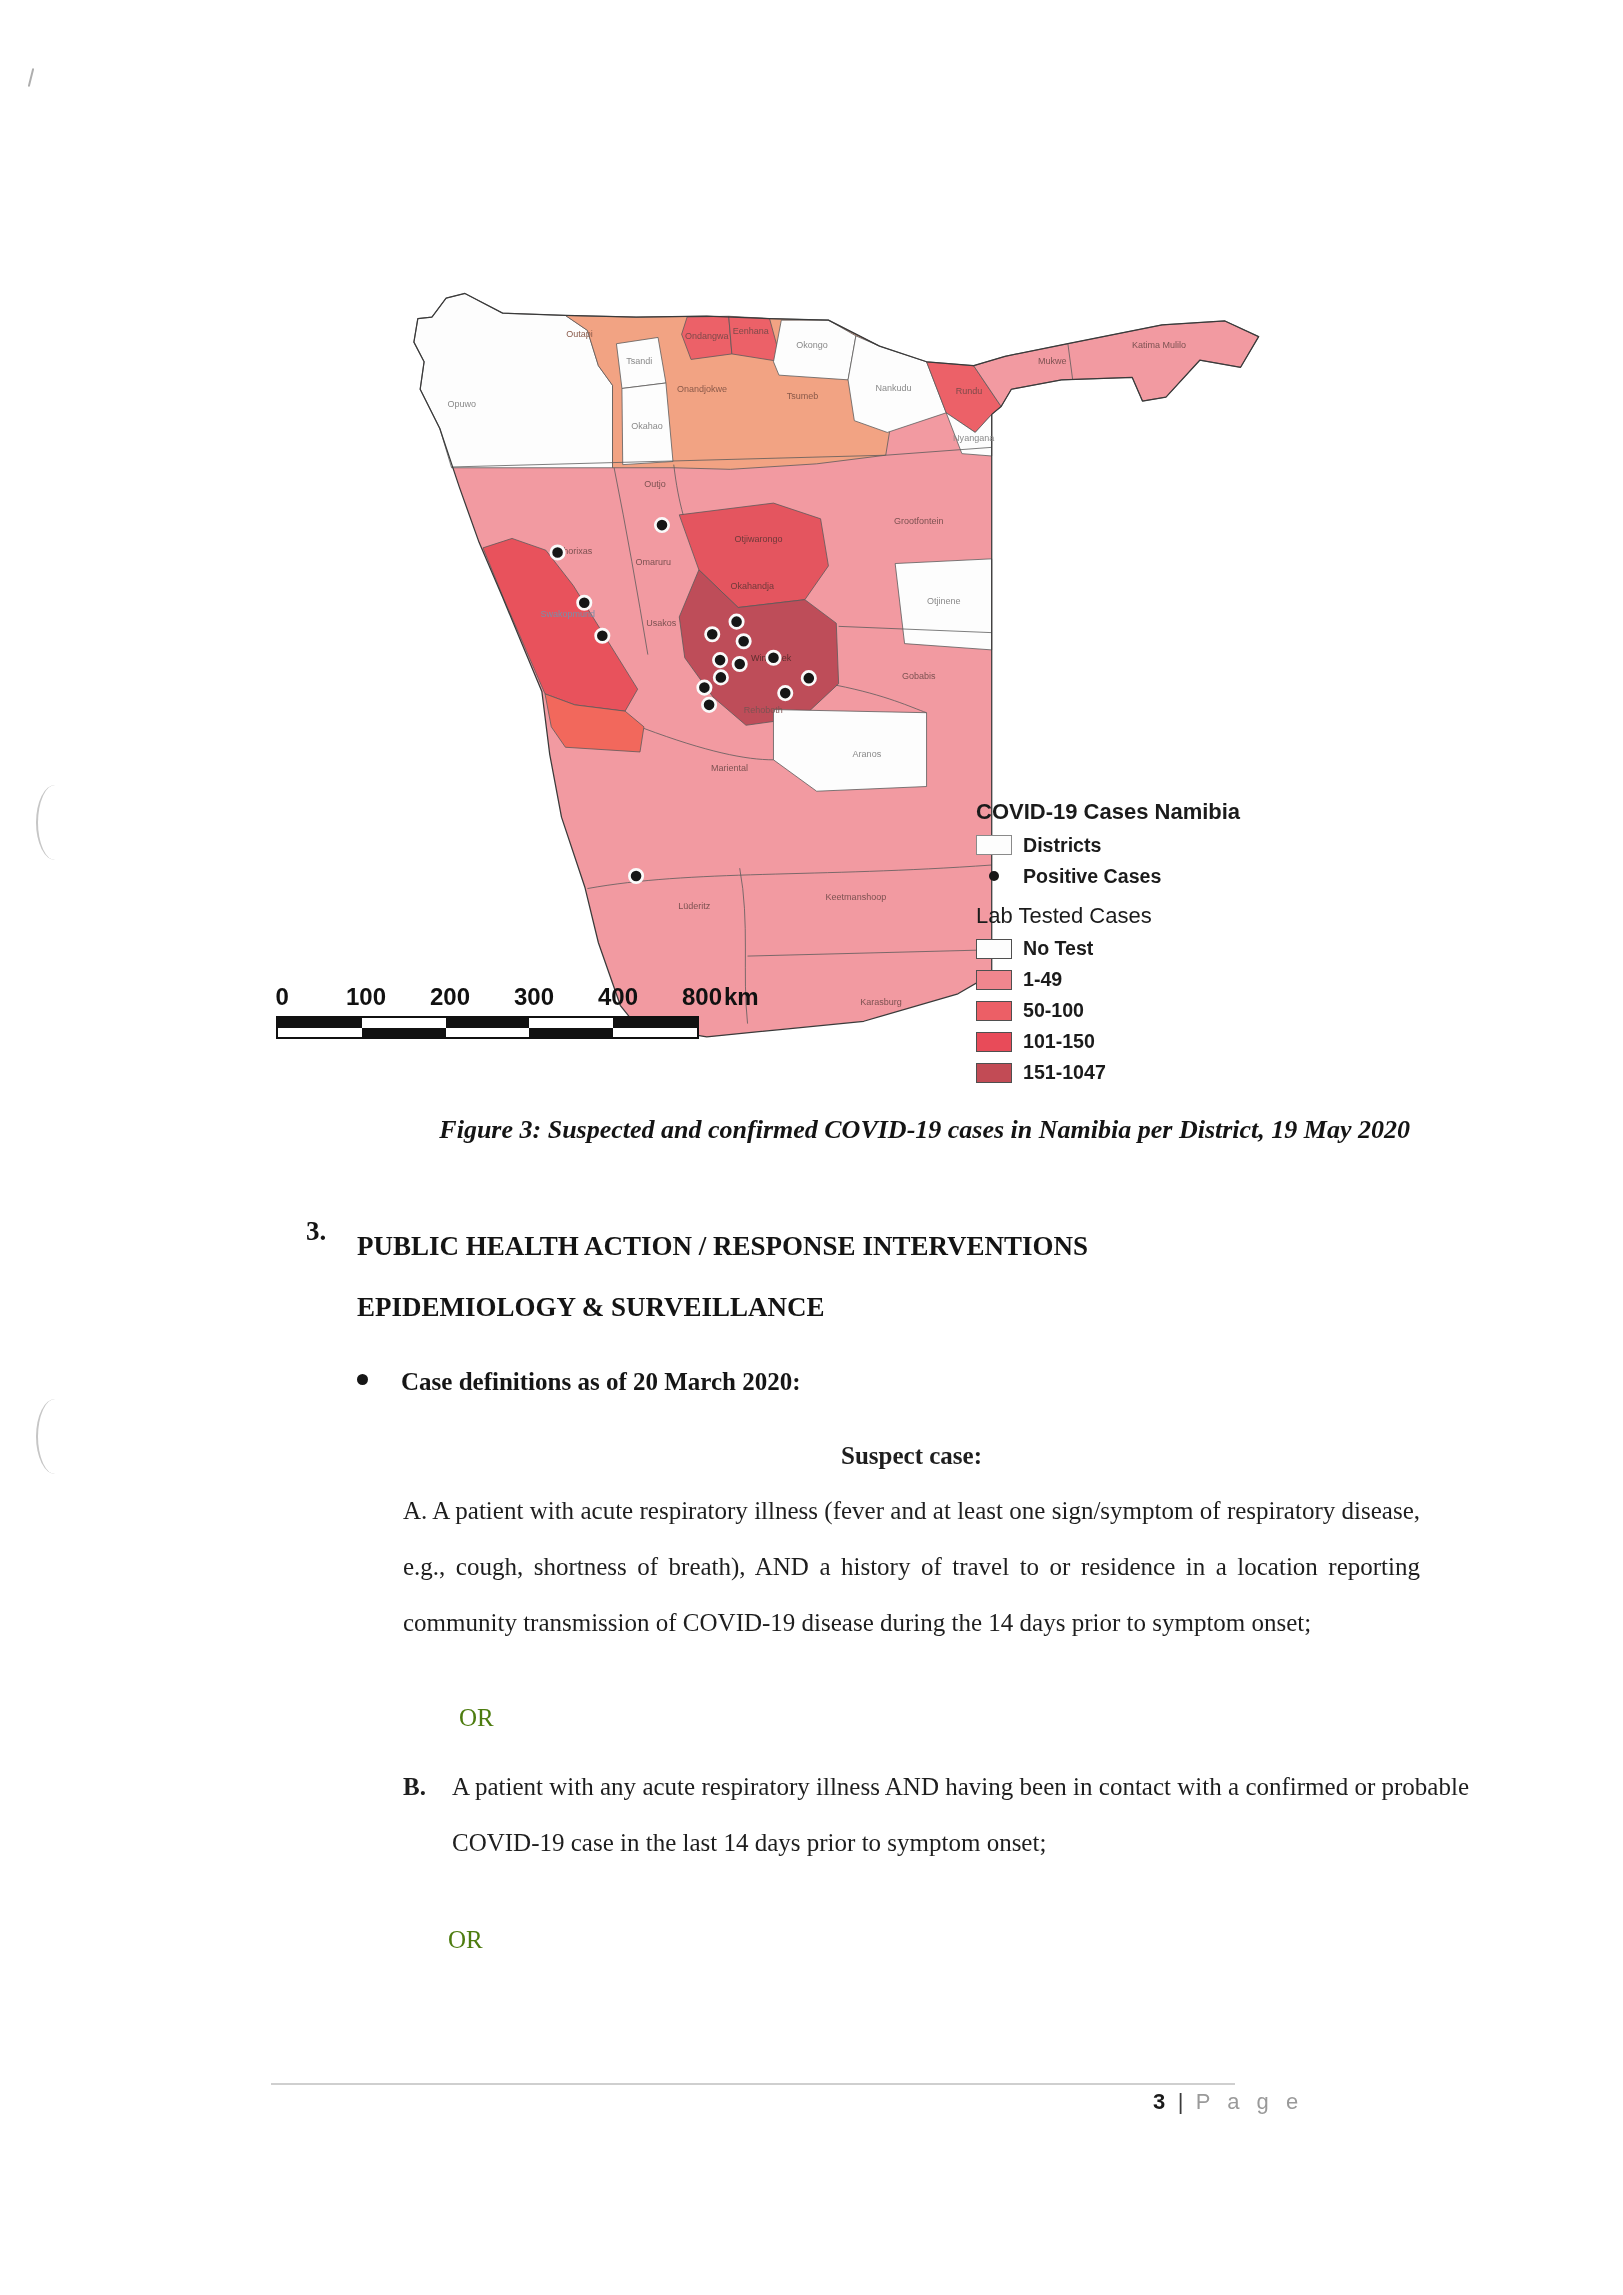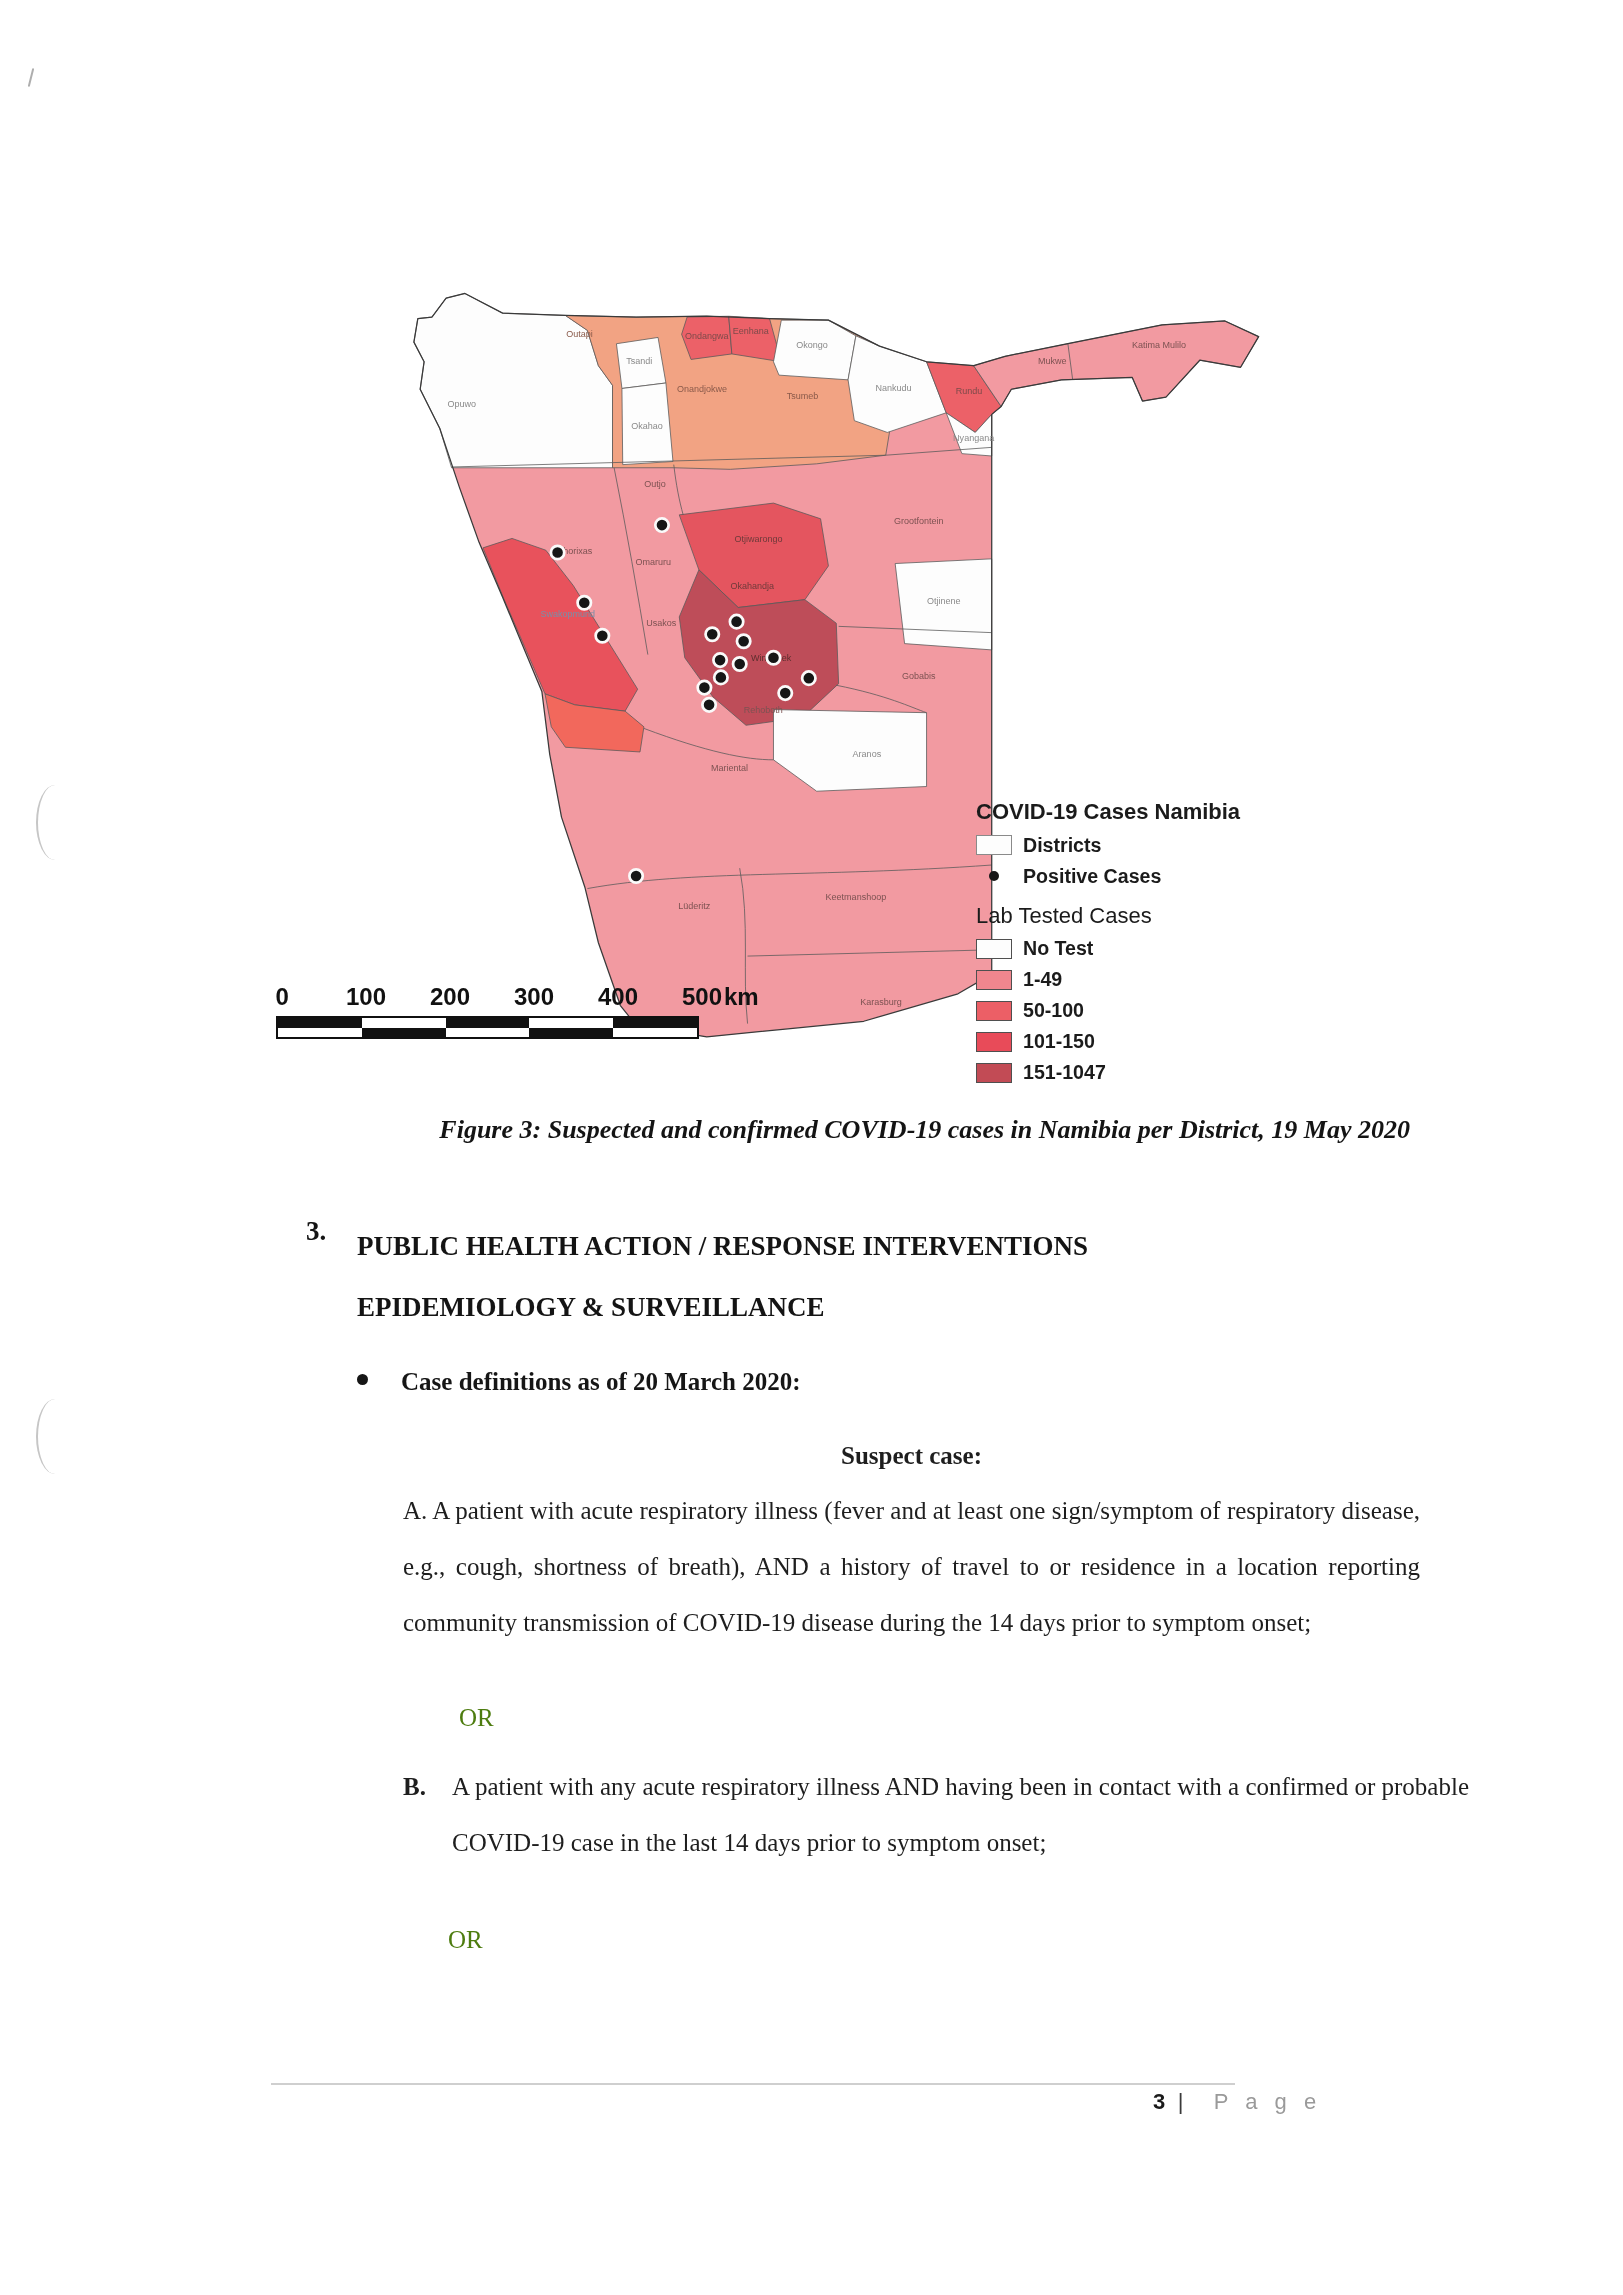--- a/index.html
+++ b/index.html
@@ -61,21 +61,21 @@
   .sb-bar{
     width:419px;height:19px;border:2.4px solid #101010;box-sizing:content-box;
     display:grid;grid-template-columns:repeat(5,1fr);grid-template-rows:1fr 1fr;
   }
   .sb-cell{border:0;}
   
   .footer-rule{position:absolute;left:271px;top:2083px;width:964px;height:1.6px;background:#cfcfcf;}
   .footer-text{position:absolute;left:1153px;top:2089px;font-family:"Liberation Sans",sans-serif;font-size:22px;}
   .footer-text .pg-num{color:#1a1a1a;font-weight:bold;}
   .footer-text .pg-sep{color:#3a3a3a;margin:0 6.3px;font-weight:400;}
-  .footer-text .pg-word{color:#9a9a9a;letter-spacing:5.5px;margin-left:18px;}
+  .footer-text .pg-word{color:#9a9a9a;letter-spacing:5.5px;}
   
   .arc-artifact{position:absolute;width:36px;height:75px;border:none;
     border-left:2.4px solid #b8b8b8;border-radius:50% / 50%;opacity:.8;}
   .pen-mark{position:absolute;left:30px;top:68px;width:2.4px;height:19px;background:#9a9a9a;
     transform:rotate(14deg);border-radius:1.6px;opacity:.8;}
 </style>
 </head>
 <body>
 
 <div class="page">
@@ -204,21 +204,21 @@
       </div>
   </div>
 
   <div class="scalebar">
     <div class="sb-ticks" id="sb-ticks">
         <span style="left: 6.3px;">0</span>
         <span style="left: 90px;">100</span>
         <span style="left: 174px;">200</span>
         <span style="left: 258px;">300</span>
         <span style="left: 342px;">400</span>
-        <span style="left: 426px;">500</span>
+        <span style="left: 426px;">800</span>
         <span class="sb-unit" style="left: 448px;">km</span>
       </div>
     <div class="sb-bar" id="sb-bar">
         <div class="sb-cell" style="background: rgb(17, 17, 17);"></div>
         <div class="sb-cell" style="background: rgb(255, 255, 255);"></div>
         <div class="sb-cell" style="background: rgb(17, 17, 17);"></div>
         <div class="sb-cell" style="background: rgb(255, 255, 255);"></div>
         <div class="sb-cell" style="background: rgb(17, 17, 17);"></div>
         <div class="sb-cell" style="background: rgb(255, 255, 255);"></div>
         <div class="sb-cell" style="background: rgb(17, 17, 17);"></div>

